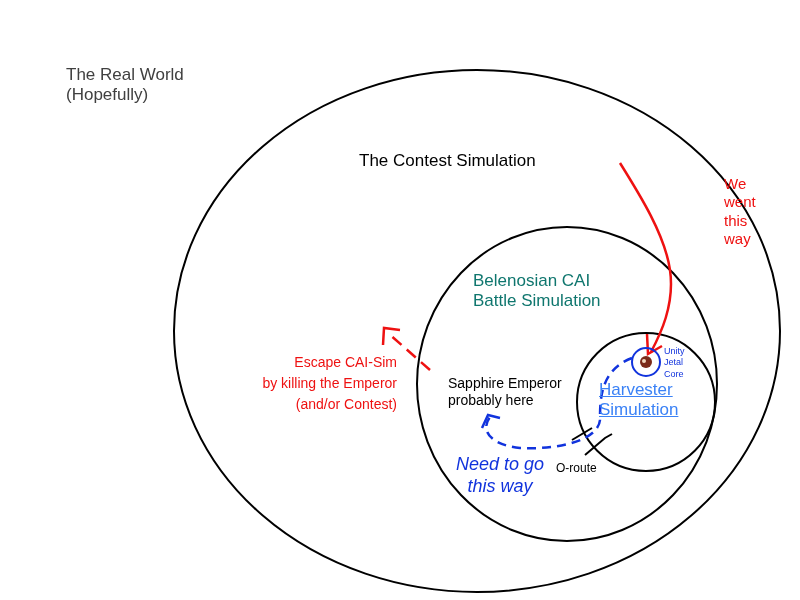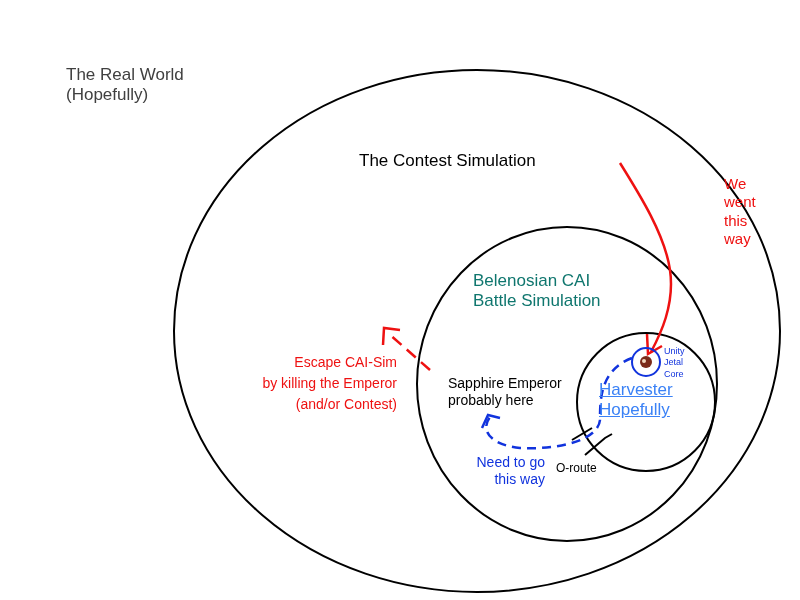--- a/index.html
+++ b/index.html
@@ -33,25 +33,25 @@
   <path d="M572 440 L592 428" fill="none" stroke="#000" stroke-width="2"></path>
   <path d="M585 455 L605 438 L612 434" fill="none" stroke="#000" stroke-width="2"></path>
 </svg>
 
 <div class="lbl" style="left:66px;top:65px;font-size:17px;color:#404040;"><span>The Real World</span><br><span>(Hopefully)</span></div>
 
 <div class="lbl" style="left:359px;top:151px;font-size:17px;color:#000;"><span>The Contest Simulation</span></div>
 
 <div class="lbl" style="left:473px;top:271px;font-size:17px;color:#0f766e;"><span>Belenosian CAI</span><br><span>Battle Simulation</span></div>
 
-<div class="lbl" style="left:599px;top:380px;font-size:17px;color:#3b82f6;text-decoration:underline;"><span>Harvester</span><br><span>Hopefully</span></div>
+<div class="lbl" style="left:599px;top:380px;font-size:17px;color:#3b82f6;text-decoration:underline;"><span>Harvester</span><br><span>Simulation</span></div>
 
 <div class="lbl" style="left:676px;top:175px;font-size:15px;color:#ee1111;line-height:1.22;margin-left:48px;"><span>We</span><br><span>went</span><br><span>this</span><br><span>way</span></div>
 
 <div class="lbl" style="left:241px;top:352px;width:156px;font-size:14px;color:#ee1111;text-align:right;line-height:1.5;"><span>Escape CAI-Sim</span><br><span>by killing the Emperor</span><br><span>(and/or Contest)</span></div>
 
 <div class="lbl" style="left:438px;top:375px;font-size:14px;color:#000;margin-left:10px;"><span>Sapphire Emperor</span><br><span>probably here</span></div>
 
-<div class="lbl" style="left:455px;top:454px;width:90px;font-size:14px;color:#1133dd;text-align:right;"><span>Need to go</span><br><span>this way</span></div>
+<div class="lbl" style="left:455px;top:454px;width:90px;font-size:18px;color:#1133dd;text-align:center;font-style:italic;"><span>Need to go</span><br><span>this way</span></div>
 
 <div class="lbl" style="left:556px;top:461px;font-size:12px;color:#000;"><span>O-route</span></div>
 
 <div class="lbl" style="left:664px;top:346px;font-size:9px;color:#1133dd;line-height:1.25;"><span>Unity</span><br><span>Jetal</span><br><span>Core</span></div>
 
 </body></html>

